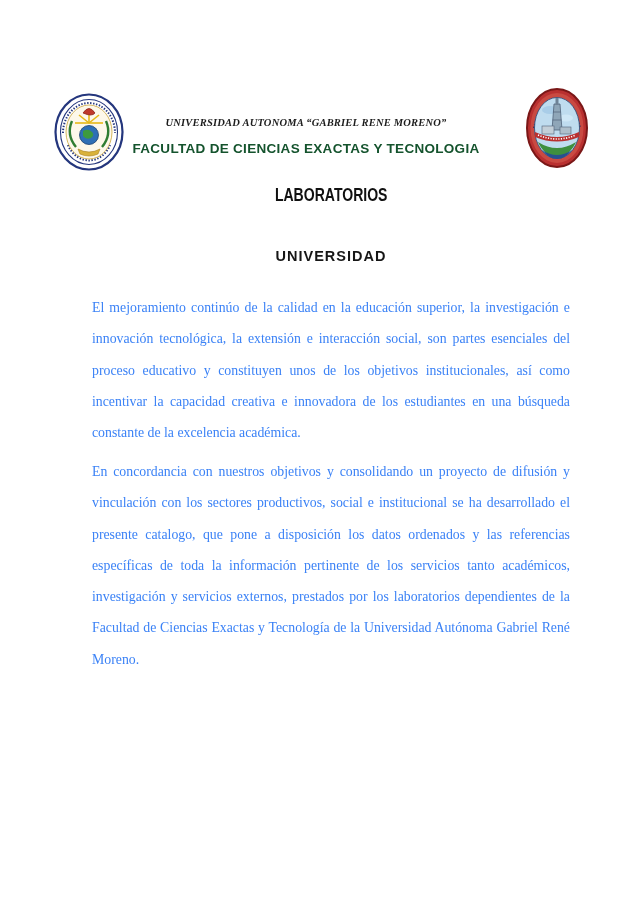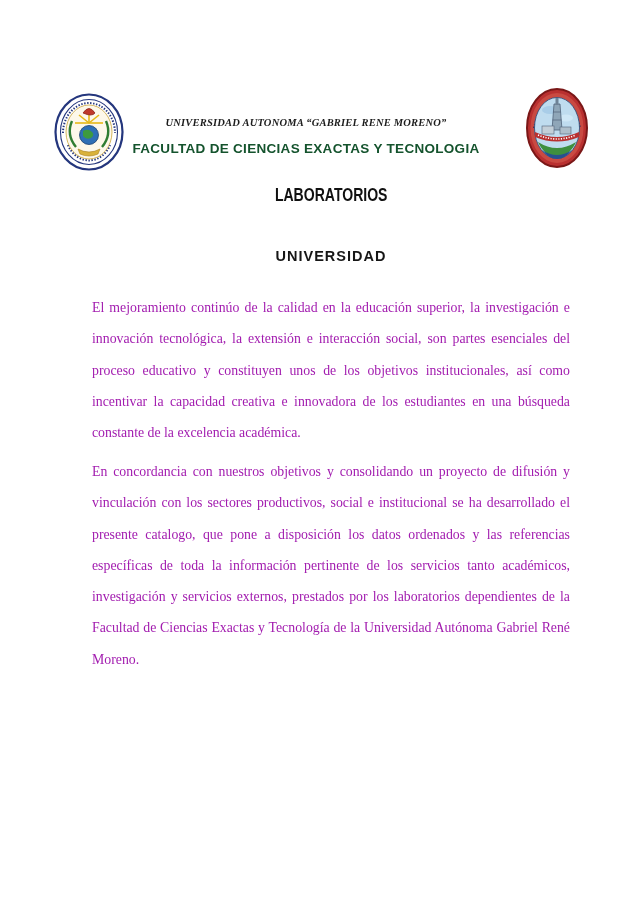--- a/index.html
+++ b/index.html
@@ -38,21 +38,21 @@
   
   .doc-title{
     position:absolute;left:92px;top:248px;width:478px;text-align:center;
     font-family:"Liberation Sans", sans-serif;
     font-weight:bold;font-size:14.5px;letter-spacing:1px;color:#161616;
   }
   
   .body-text{
     position:absolute;left:92px;top:292px;width:478px;
     font-size:13.8px;line-height:31.3px;text-align:justify;
-    color:#a21caf;
+    color:#3b82f6;
   }
   .body-text p{margin:0 0 7.5px 0;}
   
 </style>
 </head>
 <body>
 
 <div class="page">
 
   <div class="logo logo-left">

